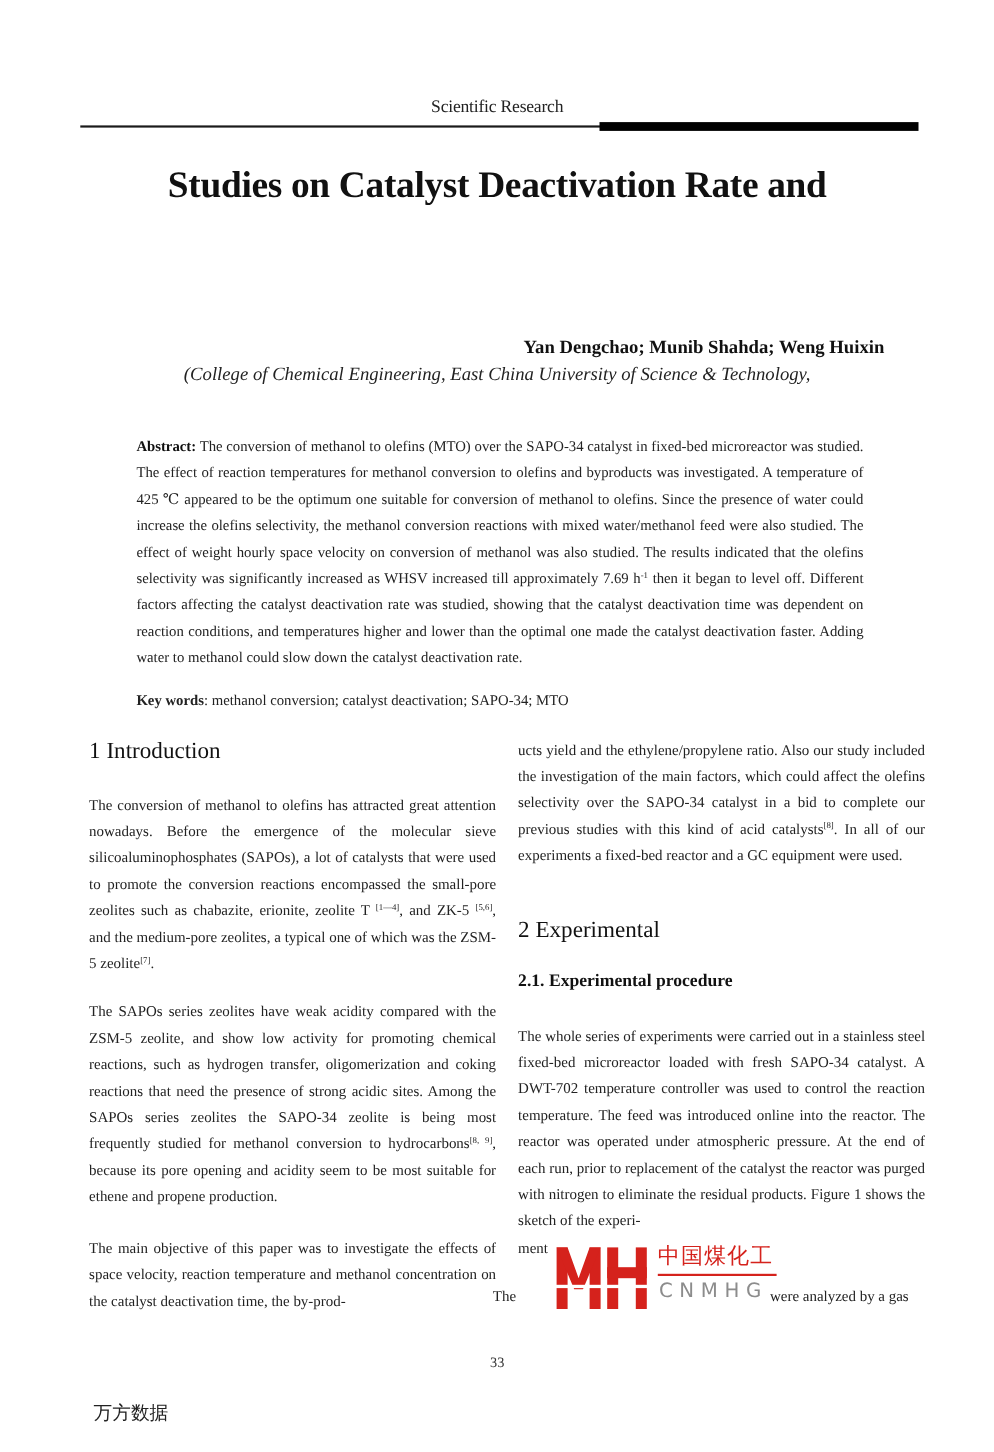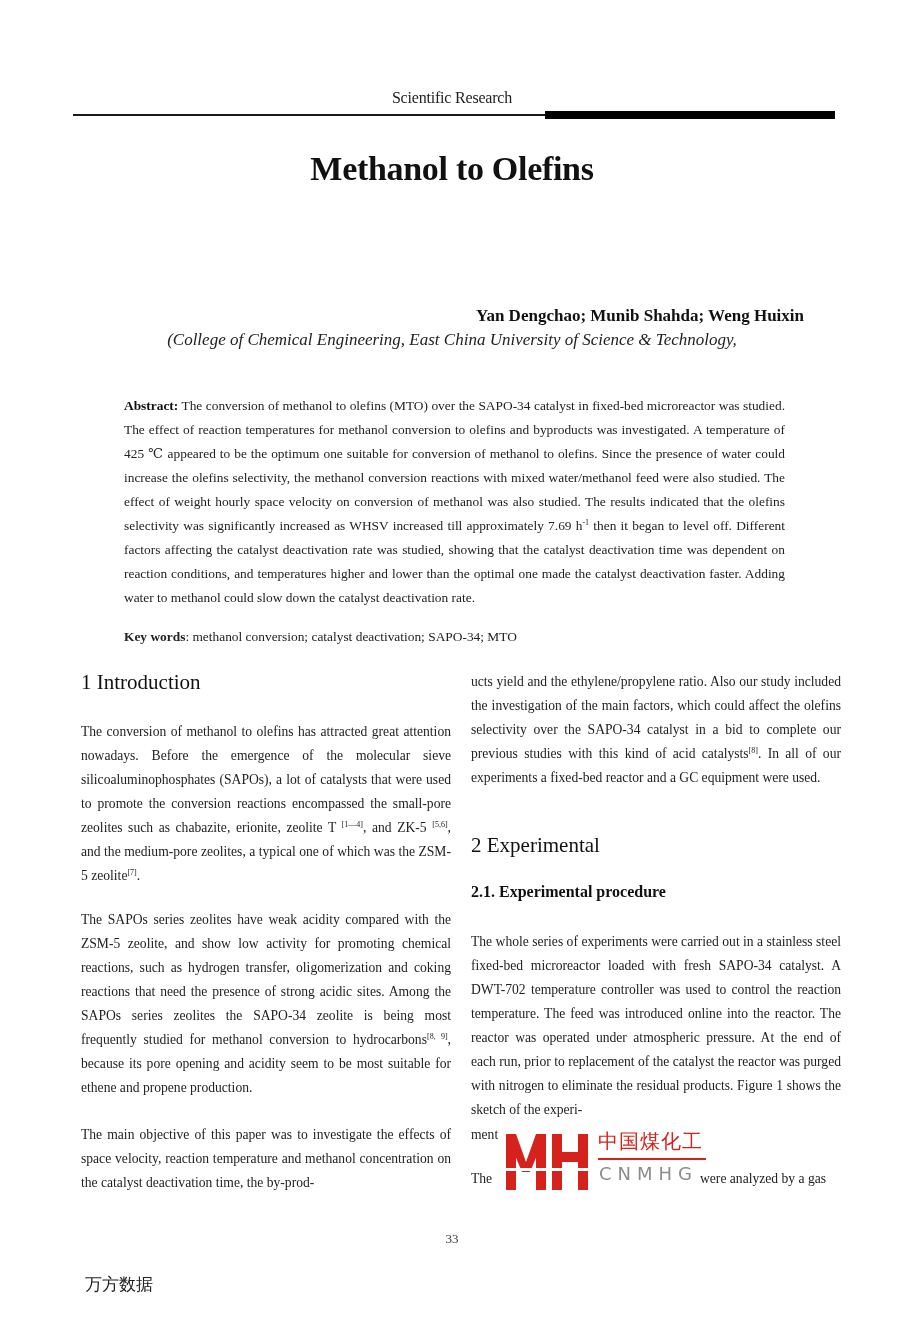--- a/index.html
+++ b/index.html
@@ -30,21 +30,21 @@
   #intro-heading { left: 81px; top: 670px; }
   #intro-p1 { left: 81px; width: 370px; top: 720px; }
   #intro-p2 { left: 81px; width: 370px; top: 908px; }
   #intro-p3 { left: 81px; width: 370px; top: 1123px; }
 
   #right-p1 { left: 471px; width: 370px; top: 670px; }
   #exp-heading { left: 471px; top: 833px; }
   #exp-sub { left: 471px; top: 883px; }
   #exp-p1 { left: 471px; width: 370px; top: 930px; }
   #exp-p2-a { left: 471px; top: 1123px; }
-  #exp-p2-b { left: 471px; top: 1167px; }
+  #exp-p2-b { left: 448px; top: 1167px; }
   #exp-p2-c { left: 700px; top: 1167px; }
 
   
   #logo { left: 502px; top: 1128px; width: 320px; height: 62px; }
   #logo-mark { position: absolute; left: 0; top: 0; width: 88px; height: 62px; }
   #logo-cn { position: absolute; left: 96px; top: 0px; font-family: "DejaVu Sans", sans-serif; font-size: 20px; color: #d5221c; letter-spacing: 1px; }
   #logo-line { position: absolute; left: 96px; top: 30px; width: 108px; height: 2px; background: #d5221c; }
   #logo-en { position: absolute; left: 97px; top: 35px; font-family: "DejaVu Sans", sans-serif; font-size: 18px; color: #8c8c8c; letter-spacing: 6px; }
 
   
@@ -52,21 +52,21 @@
   #footer-source { left: 85px; top: 1273px; font-family: "DejaVu Sans", sans-serif; font-size: 17px; color: #222; }
 </style>
 </head>
 <body>
 
 <div id="running-head" class="abs">Scientific Research</div>
 <div id="rule-thin" class="abs"></div>
 <div id="rule-thick" class="abs"></div>
 
 <div id="title" class="abs">
-  <div>Methanol to Olefins</div>
+  <div>Studies on Catalyst Deactivation Rate and</div>
 </div>
 <div id="authors" class="abs">Yan Dengchao; Munib Shahda; Weng Huixin</div>
 <div id="affiliation" class="abs">
   <div>(College of Chemical Engineering, East China University of Science &amp; Technology,</div>
 </div>
 
 <div id="abstract" class="abs"><b>Abstract:</b><span> The conversion of methanol to olefins (MTO) over the SAPO-34 catalyst in fixed-bed microreactor was studied. The effect of reaction temperatures for methanol conversion to olefins and byproducts was investigated. A temperature of 425 ℃ appeared to be the optimum one suitable for conversion of methanol to olefins. Since the presence of water could increase the olefins selectivity, the methanol conversion reactions with mixed water/methanol feed were also studied. The effect of weight hourly space velocity on conversion of methanol was also studied. The results indicated that the olefins selectivity was significantly increased as WHSV increased till approximately 7.69 h</span><sup>-1</sup><span> then it began to level off. Different factors affecting the catalyst deactivation rate was studied, showing that the catalyst deactivation time was dependent on reaction conditions, and temperatures higher and lower than the optimal one made the catalyst deactivation faster. Adding water to methanol could slow down the catalyst deactivation rate.</span></div>
 <div id="keywords" class="abs"><b>Key words</b><span>: methanol conversion; catalyst deactivation; SAPO-34; MTO</span></div>
 
 <div id="intro-heading" class="abs h1">1 Introduction</div>

